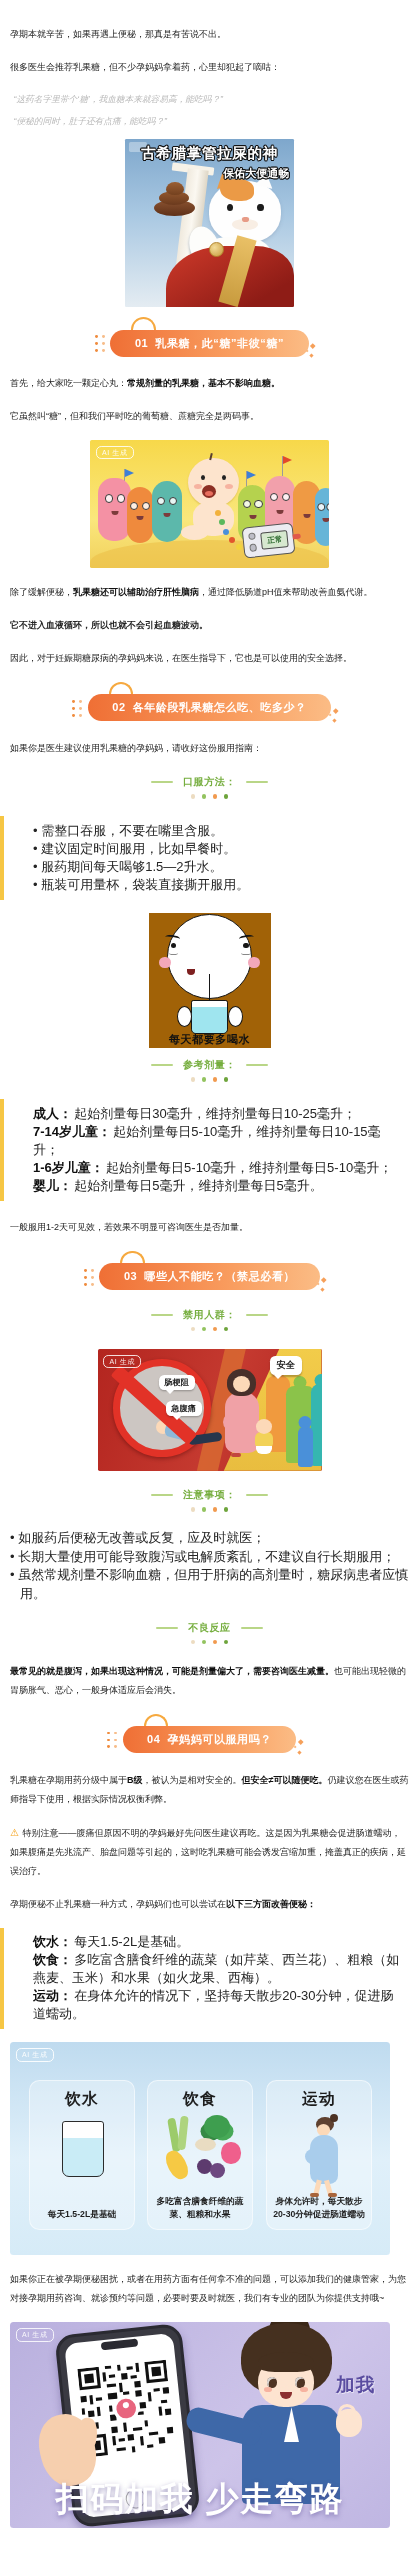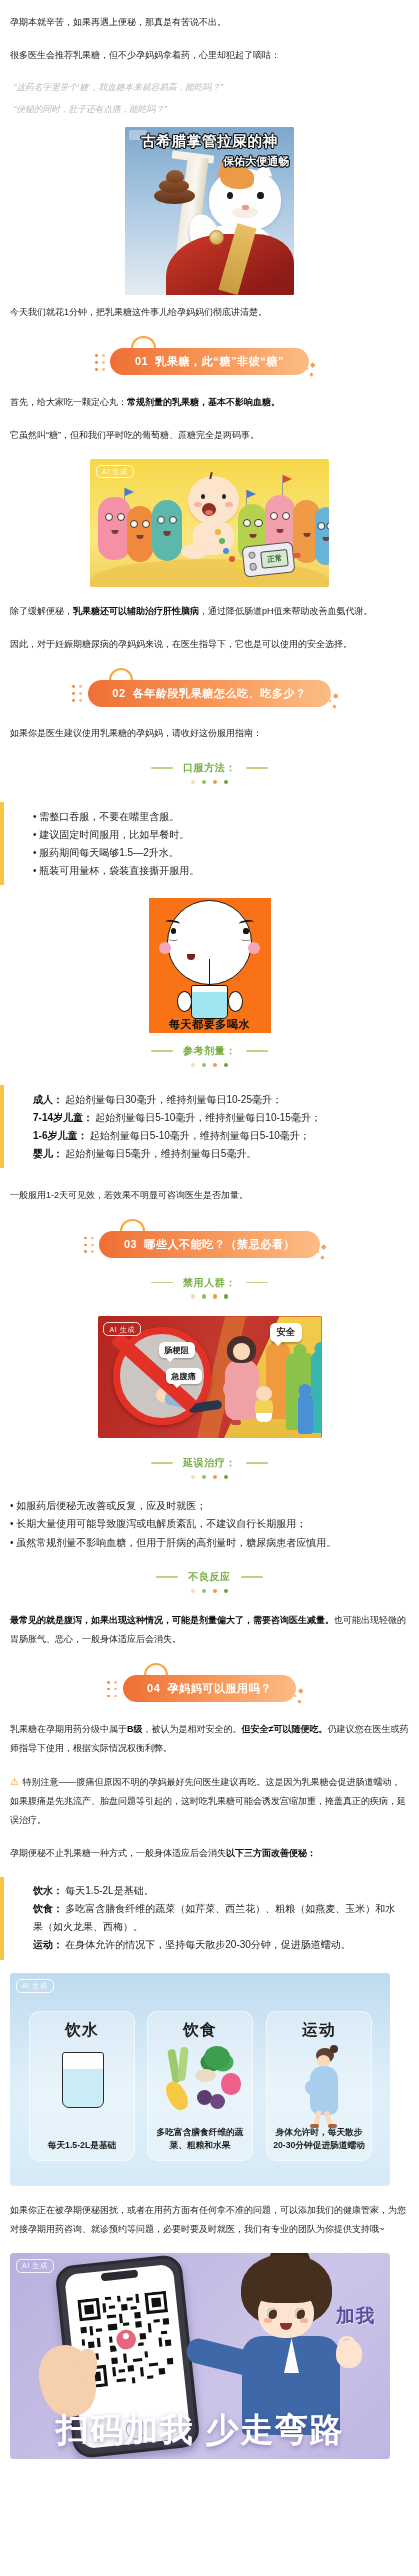--- a/index.html
+++ b/index.html
@@ -1,21 +1,21 @@
 <!DOCTYPE html>
 <html style="font-size:9.3px"><head>
 <meta charset="utf-8">
 <style>
   * { box-sizing: border-box; margin: 0; padding: 0; }
   html,body { background:#ffffff; }
   body { font-family:"Liberation Sans","DejaVu Sans",sans-serif; }
   .page { position:relative; width:419px; height:2576px; margin:0 auto; background:#fff; overflow:hidden; }
   .content { padding:13px 10px 0; }
 
-  p.body { font-size:9px; line-height:19px; color:#242424; margin:0 0 14px; }
+  p.body { font-size:9px; line-height:19px; color:#242424; margin:12px 0 14px; }
   .b { font-weight:700; color:#101010; }
   .quotes { margin:1.2px 0 8.2px 3.5px; }
   p.quote { color:#b9b9b9; font-style:italic; font-size:8.7px; line-height:17.5px; margin:0 0 4.7px; }
 
   
   .sec { position:relative; width:fit-content; margin:10.5px auto 17.5px; padding-top:12.2px; }
   .sec .arc { position:absolute; top:0; left:21px; width:24.5px; height:12.2px; border:2.9px solid #f6a93f; border-bottom:none; border-radius:24.5px 24.5px 0 0; }
   .sec .pill { position:relative; background:linear-gradient(90deg,#ef6f35,#f99d5f 60%,#fbbc85); color:#fff; font-weight:700; font-size:11px; line-height:27px; padding:0 24.5px; border-radius:14px; letter-spacing:0.6px; white-space:nowrap; }
   .sec .pill .num { margin-right:7px; }
   .dotgrid { position:absolute; left:-15.7px; bottom:4.7px; width:10px; display:grid; grid-template-columns:2.9px 2.9px; grid-gap:4.1px; }
@@ -34,21 +34,21 @@
   .gdots { display:flex; justify-content:center; gap:6.4px; margin:0 0 17.5px; }
   .gdots i { width:4.7px; height:4.7px; border-radius:50%; }
   .gdots i:nth-child(1){ background:#ecdcc1; }
   .gdots i:nth-child(2){ background:#93c35f; }
   .gdots i:nth-child(3){ background:#f19a4f; }
   .gdots i:nth-child(4){ background:#6ea43c; }
 
   
   .ybar { position:relative; margin:0 -10px 13px; padding:5.8px 16.3px 5.8px 33px; }
   .ybar::before { content:""; position:absolute; left:0; top:0; bottom:0; width:4.1px; background:#f6c644; }
-  .li { font-size:10px; line-height:18px; color:#242424; }
+  .li { font-size:13px; line-height:18px; color:#242424; }
   .ybar.bullets .li::before { content:"• "; color:#242424; }
   .ybar .li .b { margin-right:2.3px; }
   .plist { margin:0 0 14px; }
   .plist .li { line-height:18.6px; padding-left:10px; text-indent:-10px; }
   .plist .li::before { content:"• "; }
 
   
   figure { position:relative; overflow:hidden; }
   .aiwm { position:absolute; top:5.8px; left:5.8px; z-index:9; border:0.6px solid rgba(255,255,255,.85); color:rgba(255,255,255,.92); font-size:7px; line-height:1; padding:2.3px 5.2px; border-radius:5.2px; letter-spacing:0.6px; }
 
@@ -103,21 +103,21 @@
   .f-baby .bod { position:absolute; left:103px; top:62px; width:41px; height:34px; background:#fde4cd; border-radius:40% 40% 45% 45%; }
   .f-baby .leg { position:absolute; left:91px; top:85px; width:27px; height:15px; background:#fde4cd; border-radius:50%; }
   .candy { position:absolute; width:6.4px; height:6.4px; border-radius:50%; }
   .meter { position:absolute; right:35px; bottom:11.6px; width:51px; height:31px; background:#ececf2; border:1.2px solid #555; border-radius:5.8px; transform:rotate(-6deg); }
   .meter .scr { position:absolute; right:4.7px; top:5.8px; width:27px; height:17.5px; background:#d6e8cf; border:1.2px solid #4a4a4a; border-radius:2.3px; text-align:center; font-size:7.6px; font-weight:700; color:#2d6b2f; line-height:15.7px; }
   .meter .b1,.meter .b2 { position:absolute; left:4.7px; width:7.6px; height:7.6px; background:#bdbdc6; border-radius:50%; border:0.6px solid #777; }
   .meter .b1{ top:4.7px; } .meter .b2{ top:16.3px; }
   .meter .tip { position:absolute; right:-8.2px; top:10.5px; width:8.2px; height:5.8px; background:#e0584a; border-radius:0 2.3px 2.3px 0; }
 
   
-  .f-drink { width:122px; height:135px; margin:11.6px auto 10.5px; background:#f97316; }
+  .f-drink { width:122px; height:135px; margin:11.6px auto 10.5px; background:#a16207; }
   .f-drink .head { position:absolute; left:18.6px; top:1.2px; width:85px; height:85px; border:1.7px solid #161616; border-radius:50%; background:#fff; }
   .f-drink .brow { position:absolute; top:22px; width:15px; height:5.8px; border-top:2.3px solid #161616; border-radius:50%; }
   .f-drink .brow.l{ left:16.3px; transform:rotate(8deg);} .f-drink .brow.r{ right:16.3px; transform:rotate(-8deg);}
   .f-drink .ey { position:absolute; top:30px; width:5.2px; height:5.2px; background:#161616; border-radius:50%; }
   .f-drink .ey.l{ left:22px;} .f-drink .ey.r{ right:22px;}
   .f-drink .bag { position:absolute; top:38px; width:9.3px; height:4.7px; border-bottom:1.2px solid #888; border-radius:50%; }
   .f-drink .bag.l{ left:20px;} .f-drink .bag.r{ right:20px;}
   .f-drink .bs { position:absolute; top:44px; width:11.6px; height:11.6px; background:#f3a8ba; border-radius:50%; }
   .f-drink .bs.l{ left:10.5px;} .f-drink .bs.r{ right:10.5px;}
   .f-drink .mo { position:absolute; left:38px; top:56px; width:8.2px; height:5.8px; background:#7e2020; border-radius:0 0 5.8px 5.8px; }
@@ -232,21 +232,20 @@
         <i class="nose"></i>
       </div>
       <div class="body"></div>
       <div class="cape"></div>
       <div class="band"></div>
       <div class="brooch"></div>
       <div class="t1">古希腊掌管拉屎的神</div>
       <div class="t2">保佑大便通畅</div>
     </figure>
 
-    <p class="body">今天我们就花1分钟，把乳果糖这件事儿给孕妈妈们彻底讲清楚。</p>
 
     <div class="sec">
       <i class="arc"></i>
       <div class="dotgrid">
           <i></i>
           <i></i>
           <i></i>
           <i></i>
           <i></i>
           <i></i>
@@ -332,20 +331,21 @@
       <div class="candy" style="left:146px;top:104px;background:#f2d53c;"></div>
       <div class="meter">
         <span class="scr">正常</span>
         <i class="b1"></i>
           <i class="b2"></i>
           <i class="tip"></i>
       </div>
     </figure>
 
     <p class="body"><span>除了缓解便秘，</span><span class="b">乳果糖还可以辅助治疗肝性脑病</span><span>，通过降低肠道pH值来帮助改善血氨代谢。</span></p>
+    <p class="body b">它不进入血液循环，所以也就不会引起血糖波动。</p>
     <p class="body">因此，对于妊娠期糖尿病的孕妈妈来说，在医生指导下，它也是可以使用的安全选择。</p>
 
     <div class="sec">
       <i class="arc"></i>
       <div class="dotgrid">
           <i></i>
           <i></i>
           <i></i>
           <i></i>
           <i></i>
@@ -477,21 +477,21 @@
       <i class="preg-face"></i>
       <i class="preg-shoe"></i>
       <i class="bb-body"></i>
       <i class="bb-head"></i>
       <i class="bb-dia"></i>
       <div class="bub safe">安全</div>
     </figure>
 
     <div class="ghead">
       <i class="dash"></i>
-      <span class="t">延误治疗：</span>
+      <span class="t">注意事项：</span>
       <i class="dash"></i>
     </div>
     <div class="gdots">
         <i></i>
         <i></i>
         <i></i>
         <i></i>
       </div>
 
     <div class="plist">
@@ -531,21 +531,21 @@
           <i></i>
           <i></i>
           <i></i>
         </div>
     </div>
 
     <p class="body"><span>乳果糖在孕期用药分级中属于</span><span class="b">B级</span><span>，被认为是相对安全的。</span><span class="b">但安全≠可以随便吃。</span><span>仍建议您在医生或药师指导下使用，根据实际情况权衡利弊。</span></p>
 
     <p class="body"><span class="warn-ic">⚠</span><span>特别注意——腹痛但原因不明的孕妈最好先问医生建议再吃。这是因为乳果糖会促进肠道蠕动，如果腹痛是先兆流产、胎盘问题等引起的，这时吃乳果糖可能会诱发宫缩加重，掩盖真正的疾病，延误治疗。</span></p>
 
-    <p class="body"><span>孕期便秘不止乳果糖一种方式，一般身体适应后会消失</span><span class="b">以下三方面改善便秘：</span></p>
+    <p class="body"><span>孕期便秘不止乳果糖一种方式，孕妈妈们也可以尝试在</span><span class="b">以下三方面改善便秘：</span></p>
 
     <div class="ybar">
       <div class="li"><span class="b">饮水：</span><span>每天1.5-2L是基础。</span></div>
       <div class="li"><span class="b">饮食：</span><span>多吃富含膳食纤维的蔬菜（如芹菜、西兰花）、粗粮（如燕麦、玉米）和水果（如火龙果、西梅）。</span></div>
       <div class="li"><span class="b">运动：</span><span>在身体允许的情况下，坚持每天散步20-30分钟，促进肠道蠕动。</span></div>
     </div>
 
     <figure class="f-cards">
       <span class="aiwm">AI 生成</span>
       <div class="card" style="left:19px;">

